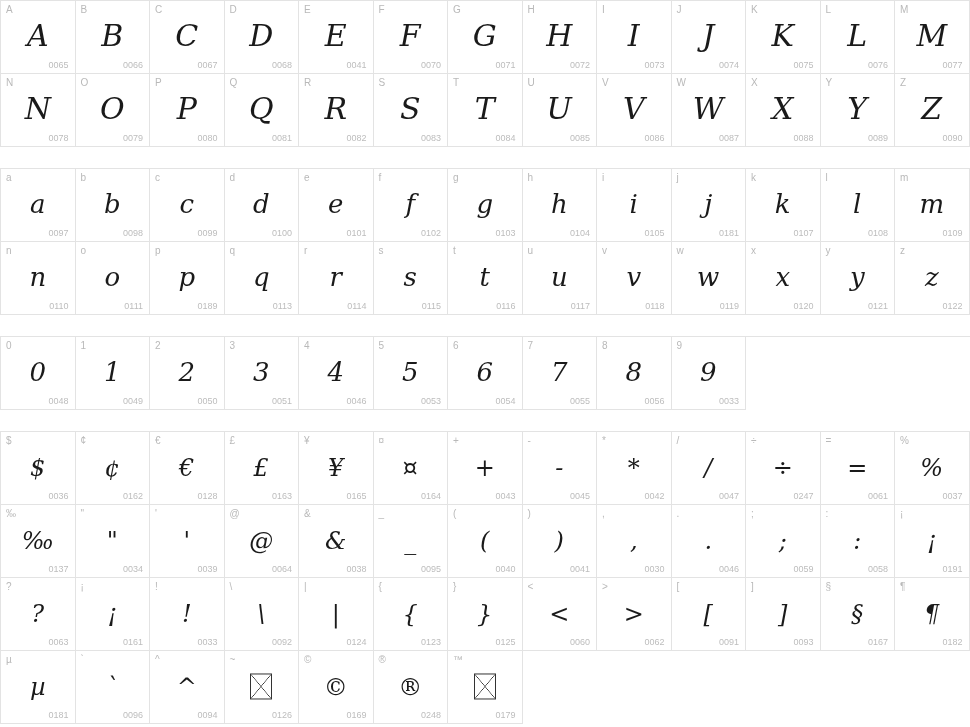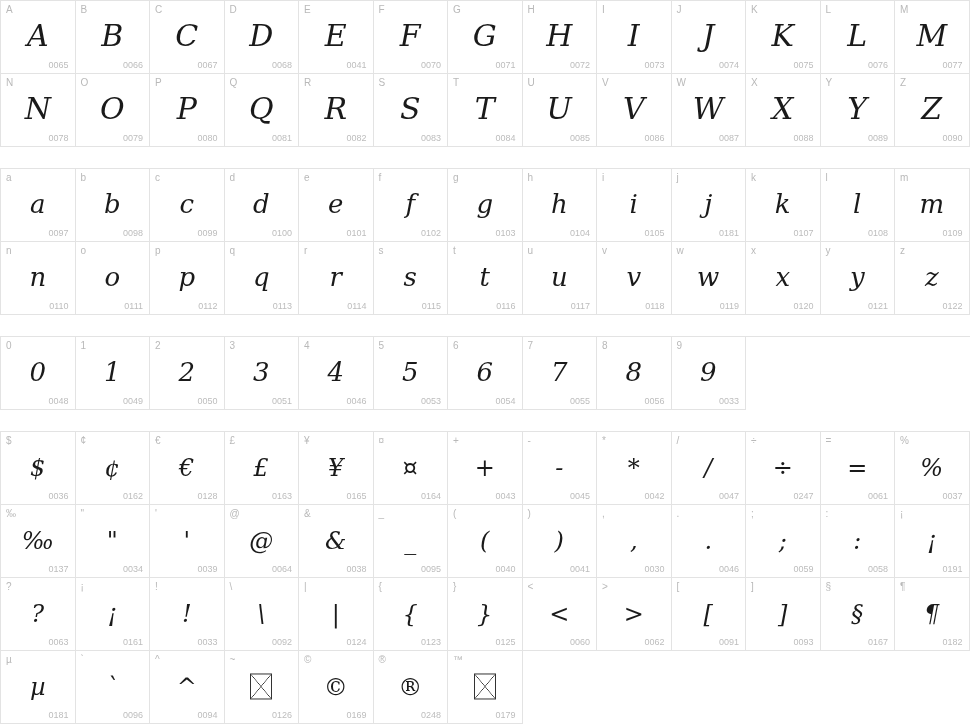--- a/index.html
+++ b/index.html
@@ -298,21 +298,21 @@
         <span class="ch-code">0110</span>
       </div>
       <div class="cell lower">
         <span class="ch-label">o</span>
         <span class="ch-glyph">o</span>
         <span class="ch-code">0111</span>
       </div>
       <div class="cell lower">
         <span class="ch-label">p</span>
         <span class="ch-glyph">p</span>
-        <span class="ch-code">0112</span>
+        <span class="ch-code">0189</span>
       </div>
       <div class="cell lower">
         <span class="ch-label">q</span>
         <span class="ch-glyph">q</span>
         <span class="ch-code">0113</span>
       </div>
       <div class="cell lower">
         <span class="ch-label">r</span>
         <span class="ch-glyph">r</span>
         <span class="ch-code">0114</span>

